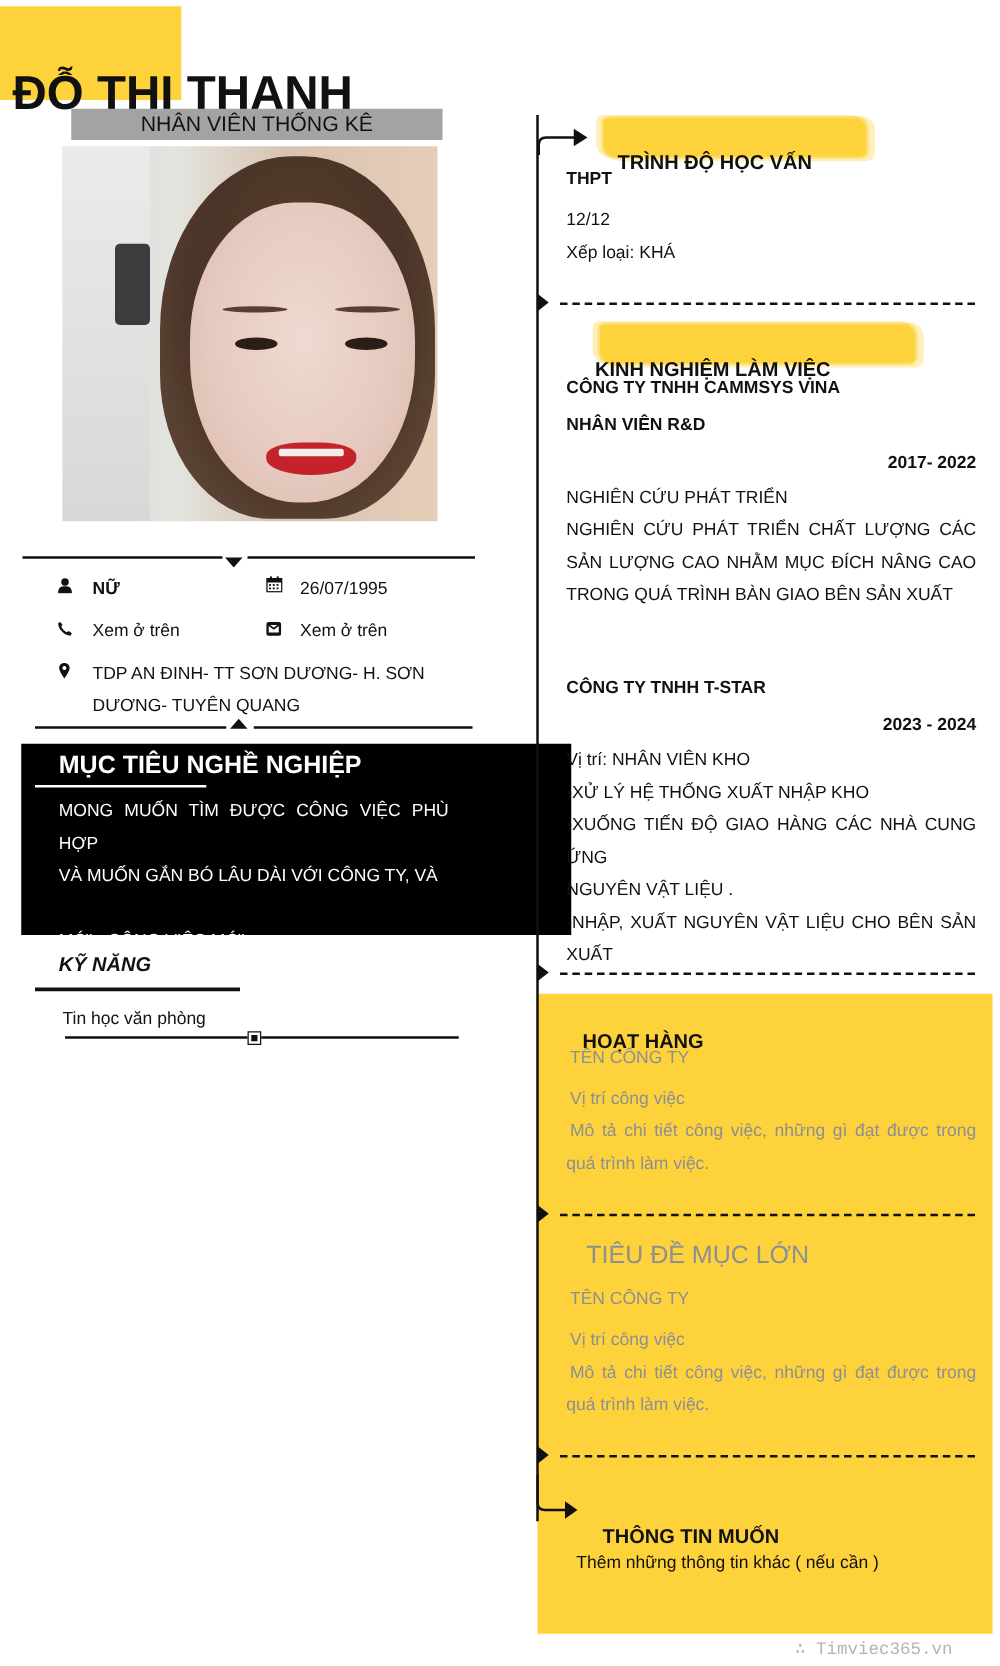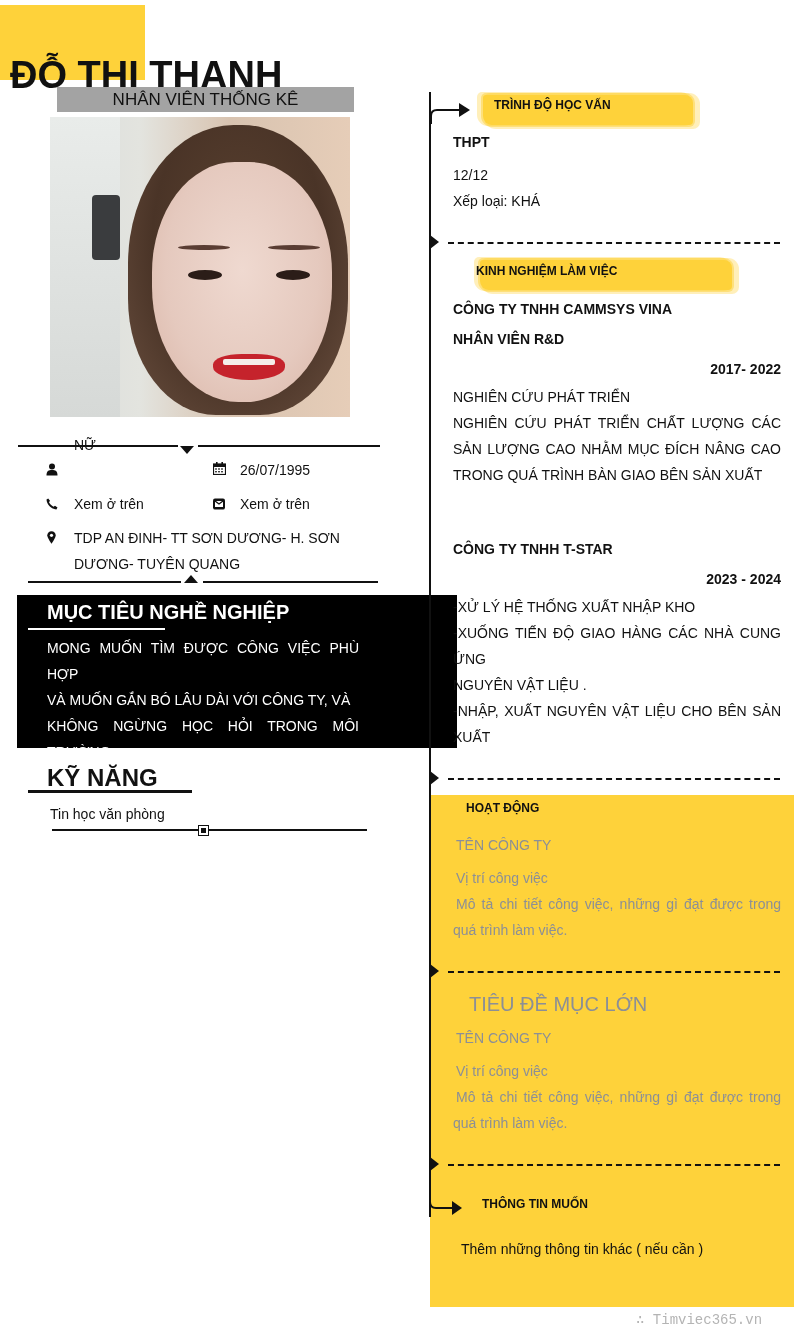--- a/index.html
+++ b/index.html
@@ -34,34 +34,34 @@
 
   .info-row { font-size: 14px; color: #111; white-space: nowrap; }
 
   
   .objective { left: 17px; top: 595px; width: 440px; height: 153px; background: #000; }
   .objective h2 { position:absolute; left: 30px; top: 6px; font-size: 20px; color:#fff; font-weight: bold; }
   .objective .uline { position:absolute; left: 11px; top: 33px; width: 137px; height: 2px; background:#fff; }
   .objective p { position:absolute; left: 30px; top: 40px; width: 312px; font-size: 14px; line-height: 26px; color: #fff; text-align: justify; }
 
   
-  .skills-title { left: 47px; top: 764px; font-size: 24px; font-weight: bold; }
+  .skills-title { left: 47px; top: 764px; font-size: 16px; font-weight: bold; font-style: italic; }
   .skills-uline { left: 28px; top: 790px; width: 164px; height: 3px; background:#111; }
   .skill-name { left: 50px; top: 806px; font-size: 14px; }
   .skill-track { left: 52px; top: 829px; width: 315px; height: 2px; background:#111; }
   .skill-knob { left: 198px; top: 825px; width: 11px; height: 11px; border: 1px solid #111; background:#fff; }
   .skill-knob::after { content:""; position:absolute; left:2px; top:2px; width:5px; height:5px; background:#111; }
 
   
   .vline { left: 429px; top: 92px; width: 2px; height: 1125px; background:#111; }
   .yellow-panel { left: 430px; top: 795px; width: 364px; height: 512px; background: #fed23a; }
 
   .brush { background: #fed23a; border-radius: 3px 8px 4px 9px;
            box-shadow: 0 0 0 2px rgba(254,210,58,0.5), 4px 1px 0 3px rgba(254,210,58,0.35), -4px -1px 0 2px rgba(254,210,58,0.35); }
-  .sec-title { font-size: 12px; font-weight: bold; color: #111; white-space: nowrap; }
+  .sec-title { font-size: 16px; font-weight: bold; color: #111; white-space: nowrap; margin-top: 24px; }
 
   .dash { height: 0; border-top: 2px dashed #111; }
   .marker { width: 0; height: 0; border-top: 7px solid transparent; border-bottom: 7px solid transparent; border-left: 9px solid #111; }
 
   .r-text { font-size: 14px; line-height: 26px; color: #111; }
   .r-bold { font-size: 14px; font-weight: bold; color: #111; }
   .justify { text-align: justify; }
   .muted { color: #8c8f96; }
 
   .watermark { left: 636px; top: 1311px; font-family: "Liberation Mono", "DejaVu Sans Mono", monospace; font-size: 14px; color: #b4b4b4; white-space: nowrap; }
@@ -93,21 +93,21 @@
 <div class="abs line" style="left:18px; top:445px; width:160px;"></div>
 <div class="abs tri-down" style="left:180px; top:446px;"></div>
 <div class="abs line" style="left:198px; top:445px; width:182px;"></div>
 
 <div class="abs" style="left:46px; top:462px;">
   <svg width="12" height="13" viewBox="0 0 12 13">
       <circle cx="6" cy="3.5" r="3" fill="#111"></circle>
       <path d="M0.5 12.5 C0.5 8 2.5 7 6 7 C9.5 7 11.5 8 11.5 12.5 Z" fill="#111"></path>
     </svg>
 </div>
-<div class="abs info-row" style="left:74px; top:437px;">NỮ</div>
+<div class="abs info-row" style="left:74px; top:462px;font-weight:bold;">NỮ</div>
 
 <div class="abs" style="left:213px; top:461px;">
   <svg width="13" height="13" viewBox="0 0 13 13">
       <rect x="0.5" y="2" width="12" height="10.5" fill="none" stroke="#111" stroke-width="1.2"></rect>
       <rect x="0.5" y="2" width="12" height="3" fill="#111"></rect>
       <rect x="3" y="0" width="1.6" height="3" fill="#111"></rect>
       <rect x="8.4" y="0" width="1.6" height="3" fill="#111"></rect>
       <g fill="#111">
         <rect x="2.2" y="6.3" width="1.6" height="1.4"></rect>
         <rect x="5.2" y="6.3" width="1.6" height="1.4"></rect>
@@ -148,21 +148,21 @@
 <div class="abs line" style="left:28px; top:581px; width:153px;"></div>
 <div class="abs tri-up" style="left:184px; top:575px;"></div>
 <div class="abs line" style="left:203px; top:581px; width:175px;"></div>
 
 <div class="abs objective">
   <h2>MỤC TIÊU NGHỀ NGHIỆP</h2>
   <div class="uline"></div>
   <p>
     <span>MONG MUỐN TÌM ĐƯỢC CÔNG VIỆC PHÙ HỢP</span><br>
     <span>VÀ MUỐN GẮN BÓ LÂU DÀI VỚI CÔNG TY, VÀ</span><br>
-    <span>KHÔNG NGỪNG HỌC HỎI TRONG MÔI TRƯỜNG</span><br>
+    <br>
     <span>MỚI , CÔNG VIỆC MỚI</span>
   </p>
 </div>
 
 <div class="abs skills-title">KỸ NĂNG</div>
 <div class="abs skills-uline"></div>
 <div class="abs skill-name">Tin học văn phòng</div>
 <div class="abs skill-track"></div>
 <div class="abs skill-knob"></div>
 
@@ -193,31 +193,32 @@
 <div class="abs r-text justify" style="left:453px; top:384px; width:328px;">
   <div>NGHIÊN CỨU PHÁT TRIỂN</div>
   <div style="text-align-last:justify;">NGHIÊN CỨU PHÁT TRIỂN CHẤT LƯỢNG CÁC</div>
   <div style="text-align-last:justify;">SẢN LƯỢNG CAO NHẰM MỤC ĐÍCH NÂNG CAO</div>
   <div>TRONG QUÁ TRÌNH BÀN GIAO BÊN SẢN XUẤT</div>
 </div>
 
 <div class="abs r-bold" style="left:453px; top:541px;">CÔNG TY TNHH T-STAR</div>
 <div class="abs r-bold" style="right:19px; top:571px;">2023 - 2024</div>
 <div class="abs r-text" style="left:453px; top:594px; width:328px;">
+  <div>Vị trí: NHÂN VIÊN KHO</div>
   <div>-XỬ LÝ HỆ THỐNG XUẤT NHẬP KHO</div>
   <div style="text-align:justify; text-align-last:justify;">-XUỐNG TIẾN ĐỘ GIAO HÀNG CÁC NHÀ CUNG ỨNG</div>
   <div>NGUYÊN VẬT LIỆU .</div>
   <div style="text-align:justify; text-align-last:justify;">-NHẬP, XUẤT NGUYÊN VẬT LIỆU CHO BÊN SẢN</div>
   <div>XUẤT</div>
 </div>
 
 <div class="abs marker" style="left:430px; top:771px;"></div>
 <div class="abs dash" style="left:448px; top:778px; width:332px;"></div>
 
-<div class="abs sec-title" style="left:466px; top:801px;">HOẠT ĐỘNG</div>
+<div class="abs sec-title" style="left:466px; top:801px;">HOẠT HÀNG</div>
 <div class="abs r-text muted" style="left:456px; top:832px;">TÊN CÔNG TY</div>
 <div class="abs r-text muted" style="left:456px; top:865px;">Vị trí công việc</div>
 <div class="abs r-text muted" style="left:453px; top:891px; width:328px;">
   <div style="padding-left:3px; text-align:justify; text-align-last:justify;">Mô tả chi tiết công việc, những gì đạt được trong</div>
   <div>quá trình làm việc.</div>
 </div>
 
 <div class="abs marker" style="left:430px; top:964px;"></div>
 <div class="abs dash" style="left:448px; top:971px; width:332px;"></div>
 

